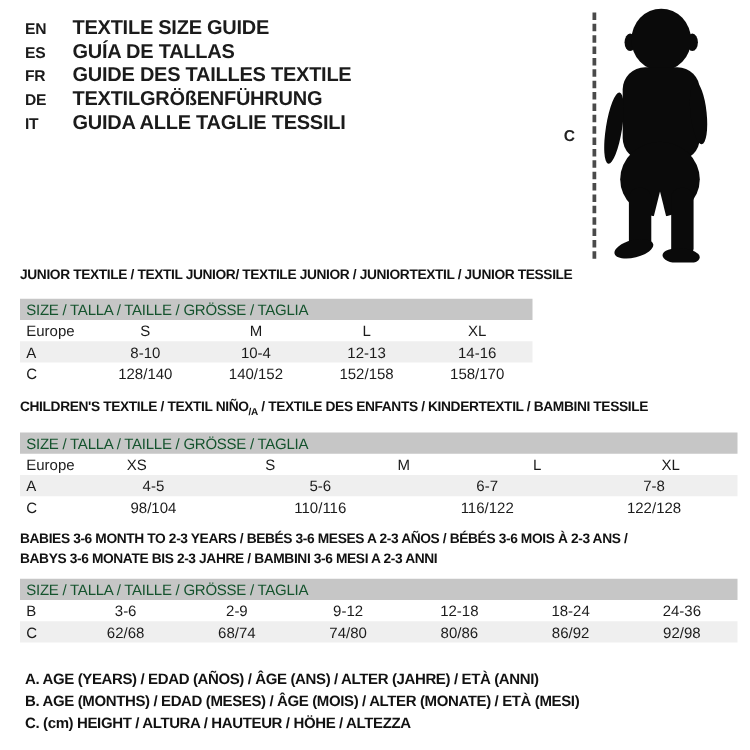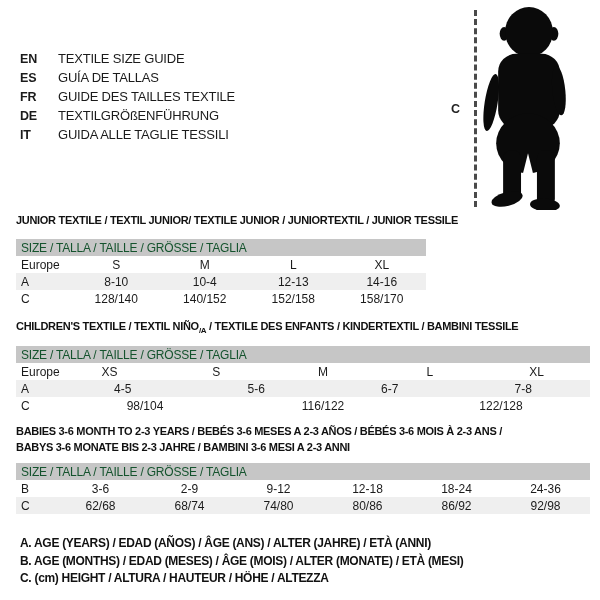--- a/index.html
+++ b/index.html
@@ -6,24 +6,24 @@
   body {
     width: 600px; height: 600px;
     background: #ffffff;
     font-family: "Liberation Sans", sans-serif;
     color: #1b1b1b;
     position: relative;
     overflow: hidden;
   }
 
   
-  .lang-block { position: absolute; top: 13px; left: 20px; margin-top: 36px; }
+  .lang-block { position: absolute; top: 13px; left: 20px; }
   .lang-row { display: flex; height: 19px; align-items: center; }
   .lang-code { width: 38px; font-weight: bold; font-size: 12.5px; letter-spacing: -0.2px; }
-  .lang-label { font-weight: normal; font-size: 13px; letter-spacing: -0.2px; white-space: nowrap; }
+  .lang-label { font-weight: bold; font-size: 16px; letter-spacing: -0.2px; white-space: nowrap; }
 
   
   .measure-line {
     position: absolute; left: 474px; top: 10px; height: 197px; width: 0;
     border-left: 3px dashed #4a4a4a;
   }
   .height-label {
     position: absolute; left: 451px; top: 102px;
     font-size: 12.5px; font-weight: bold; color: #222;
   }
@@ -151,20 +151,21 @@
   <div class="tbl-row alt">
     <div class="cell-label w40">A</div>
     <div class="cell">4-5</div>
     <div class="cell">5-6</div>
     <div class="cell">6-7</div>
     <div class="cell">7-8</div>
   </div>
   <div class="tbl-row">
     <div class="cell-label w40">C</div>
     <div class="cell">98/104</div>
+    <div class="cell">110/116</div>
     <div class="cell">116/122</div>
     <div class="cell">122/128</div>
   </div>
 </div>
 
 <div class="section-title st3">
   <div class="title-line">BABIES 3-6 MONTH TO 2-3 YEARS / BEBÉS 3-6 MESES A 2-3 AÑOS / BÉBÉS 3-6 MOIS À 2-3 ANS /</div>
   <div class="title-line">BABYS 3-6 MONATE BIS 2-3 JAHRE / BAMBINI 3-6 MESI A 2-3 ANNI</div>
 </div>
 <div class="tbl t3">

